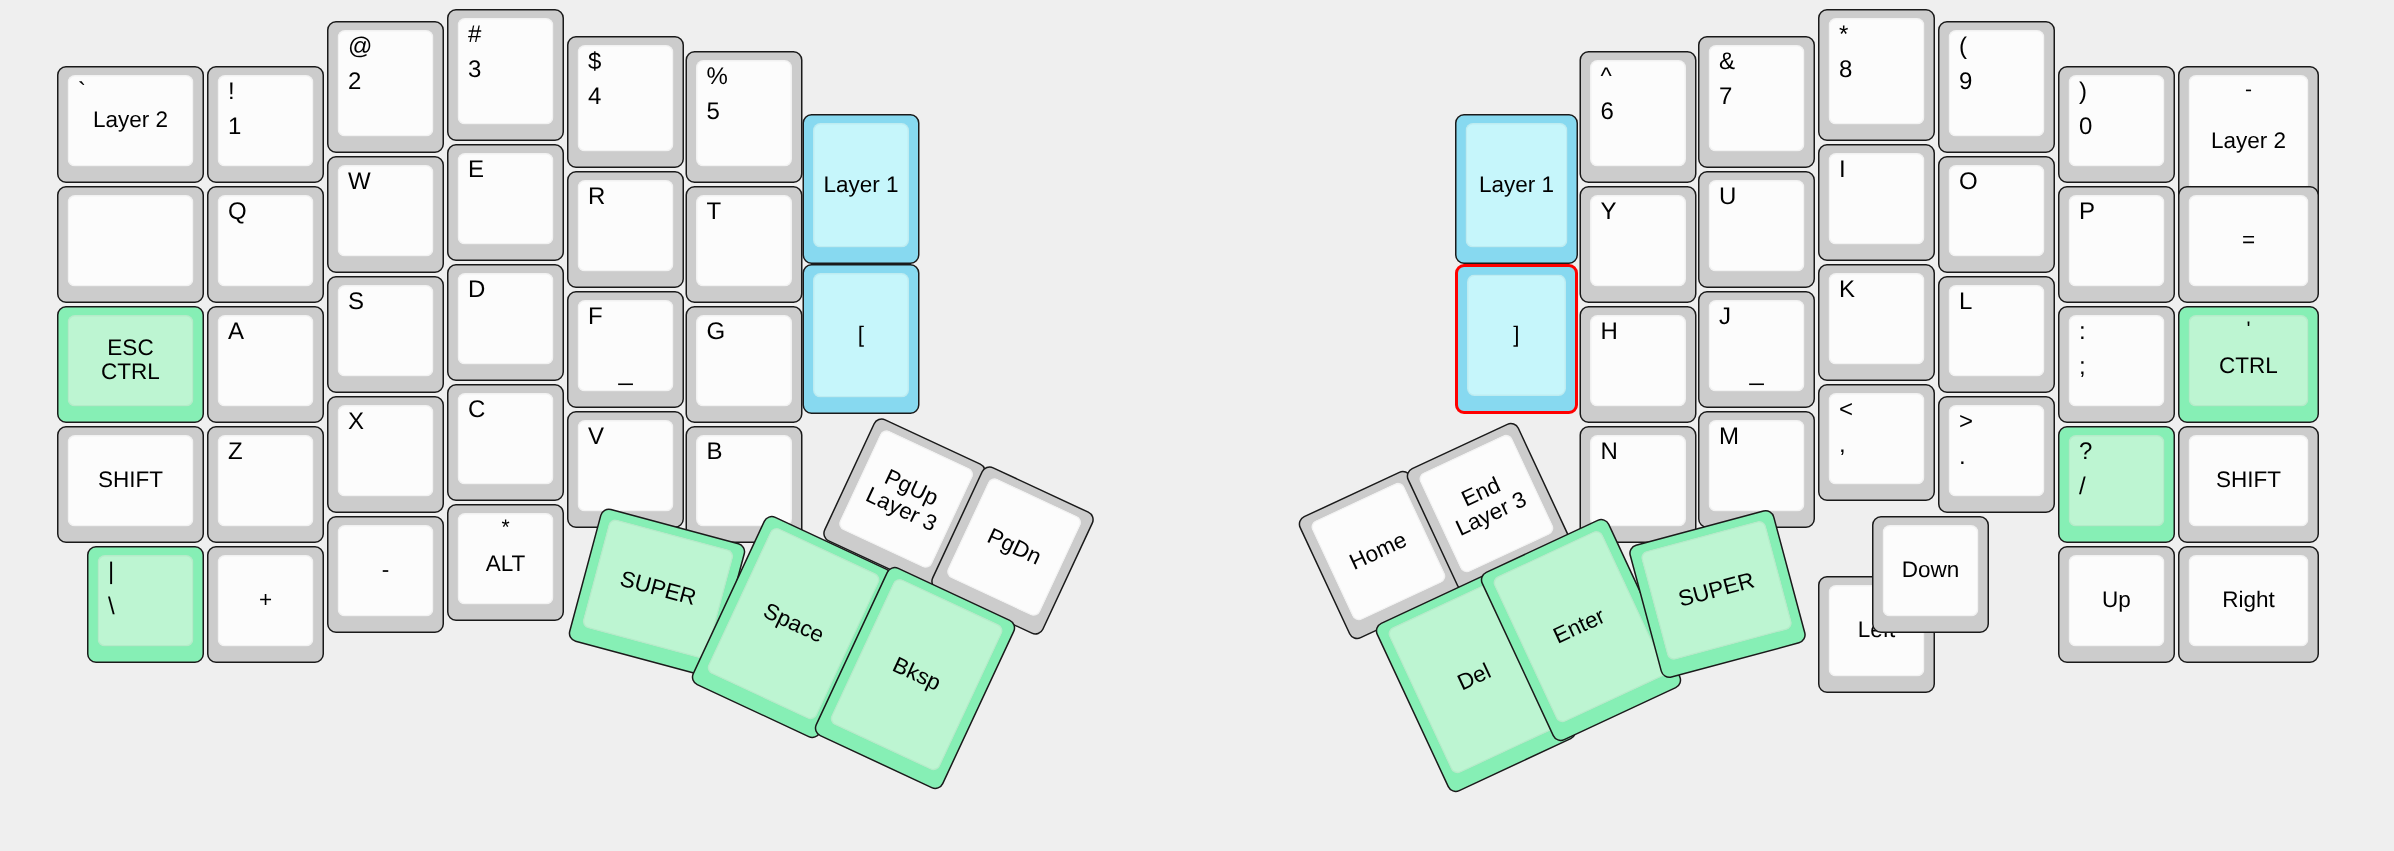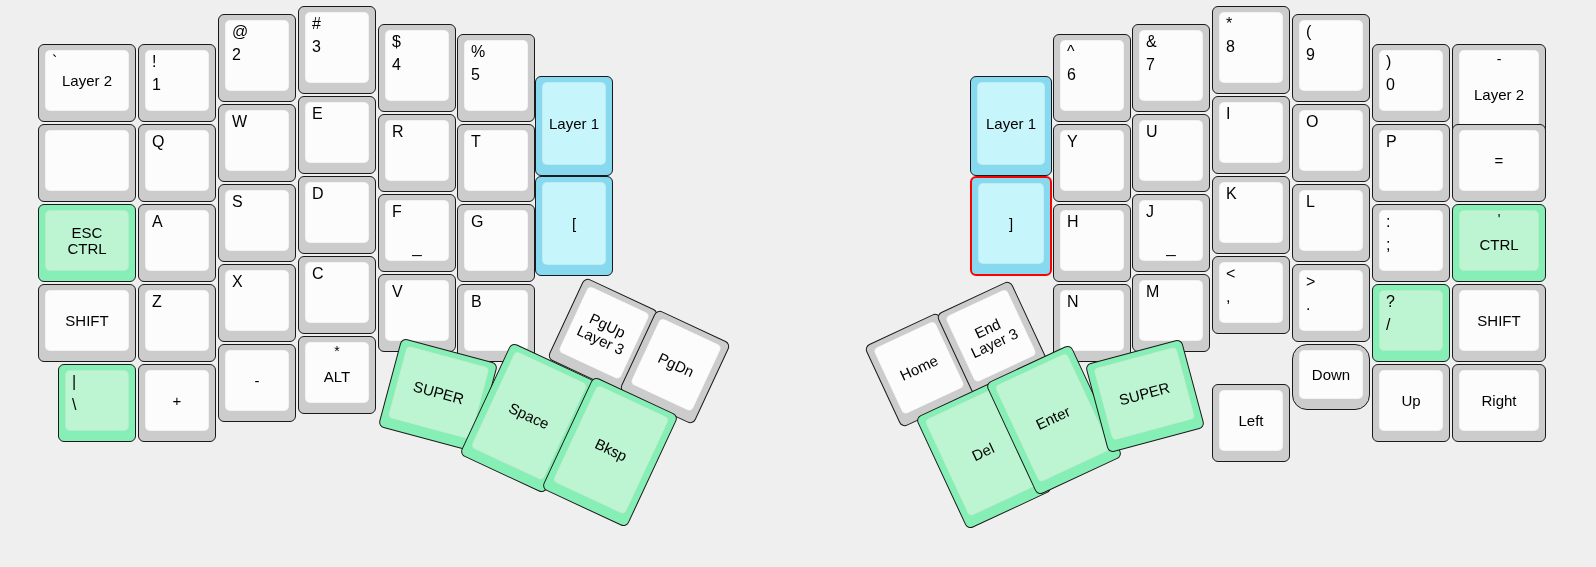--- a/index.html
+++ b/index.html
@@ -366,21 +366,21 @@
         <span class="lg tl">L</span>
       </div>
     </div>
     <div class="key k-white" style="left: 1292px; top: 264px; width: 78px; height: 78px;">
       <div class="cap"></div>
       <div class="legends">
         <span class="lg tl">&gt;</span>
         <span class="lg bl">.</span>
       </div>
     </div>
-    <div class="key k-white" style="left: 1292px; top: 344px; width: 78px; height: 66px; border-radius: 15px;">
+    <div class="key k-white" style="left: 1248px; top: 344px; width: 78px; height: 78px;">
       <div class="cap"></div>
       <div class="legends">
         <span class="lg ctr">Down</span>
       </div>
     </div>
     <div class="key k-white" style="left: 1372px; top: 44px; width: 78px; height: 78px;">
       <div class="cap"></div>
       <div class="legends">
         <span class="lg tl">)</span>
         <span class="lg bl">0</span>

